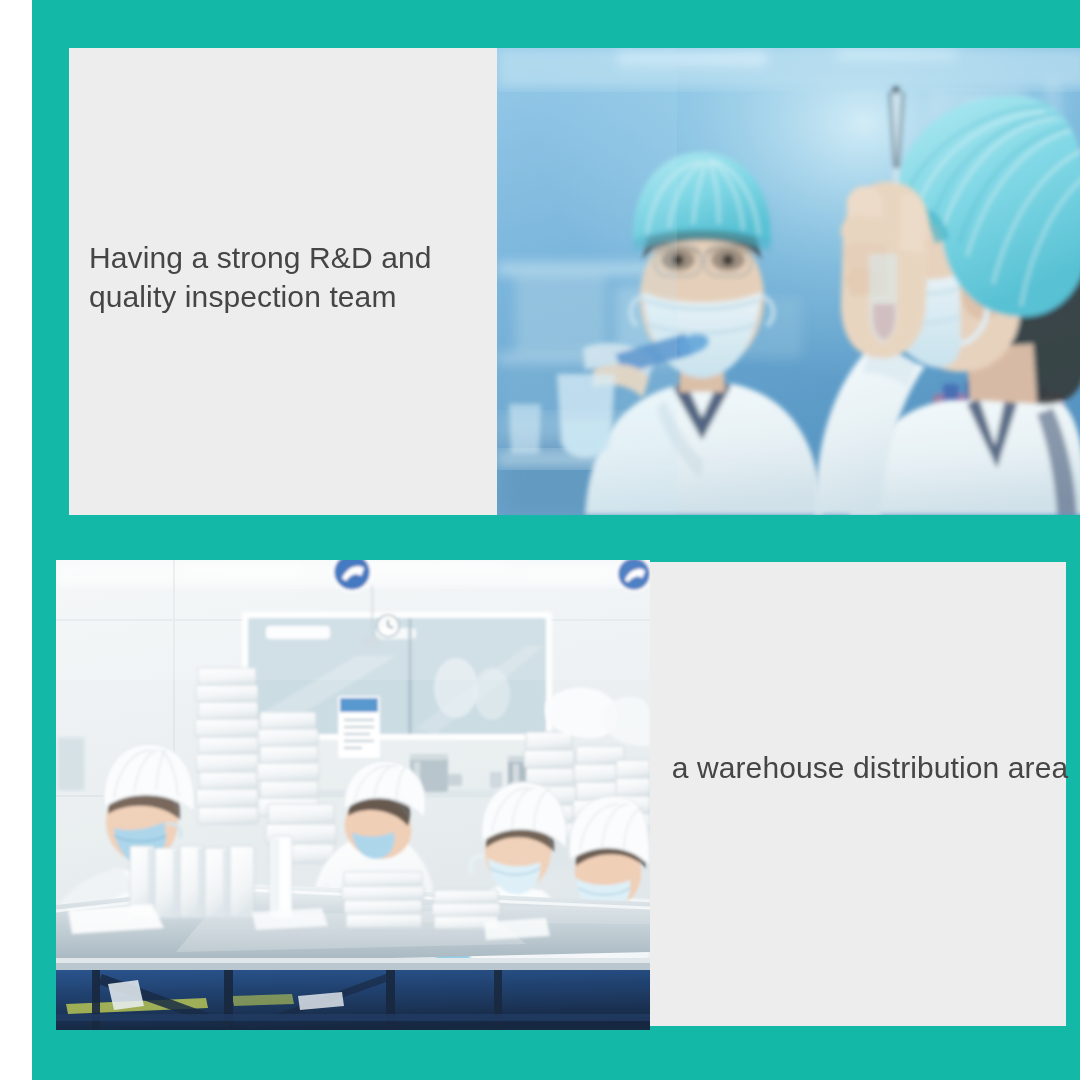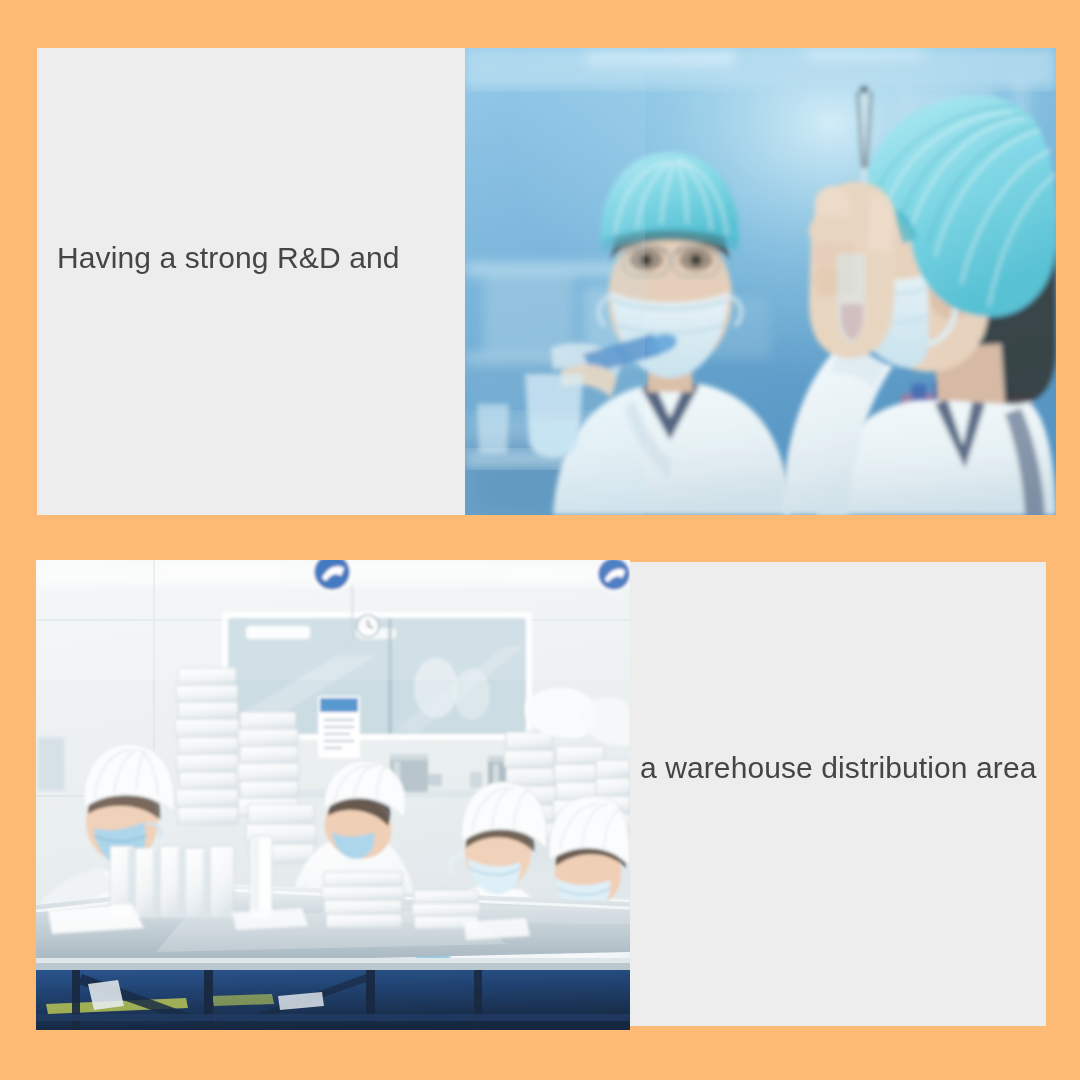--- a/index.html
+++ b/index.html
@@ -12,21 +12,22 @@
     width: 1080px;
     height: 1080px;
     font-family: "Liberation Sans", sans-serif;
     overflow: hidden;
     position: relative;
   }
 
   .page {
     position: absolute;
     inset: 0;
-    background: #fdba74;
+    background: #14b8a6;
+    margin-left: 32px;
   }
 
   
   .block-top {
     position: absolute;
     left: 37px;
     top: 48px;
     width: 1019px;
     height: 468px;
   }
@@ -55,24 +56,25 @@
     top: 0px;
     width: 591px;
     height: 467px;
     overflow: hidden;
     background: #6ba8d8;
   }
 
   
   .block-bottom {
     position: absolute;
-    left: 36px;
+    left: 24px;
     top: 560px;
     width: 1010px;
     height: 470px;
+    text-align: center;
   }
   .block-bottom .panel {
     position: absolute;
     left: 560px;
     top: 2px;
     width: 450px;
     height: 464px;
     background: #ededed;
   }
   .block-bottom .caption {
@@ -105,20 +107,21 @@
 <body>
 
 <div class="page">
 
   <section class="block-top">
 
     <div class="panel"></div>
 
     <div class="caption">
       <span class="cap-line">Having a strong R&amp;D and</span>
+      <span class="cap-line">quality inspection team</span>
     </div>
 
     <div class="photo">
       <svg viewBox="0 0 591 467" preserveAspectRatio="xMidYMid slice" aria-hidden="true">
         <defs>
           <linearGradient id="labBg" x1="0" y1="0" x2="0.35" y2="1">
             <stop offset="0%" stop-color="#8dc3e6"></stop>
             <stop offset="45%" stop-color="#6aa9d6"></stop>
             <stop offset="100%" stop-color="#4e8cbd"></stop>
           </linearGradient>

